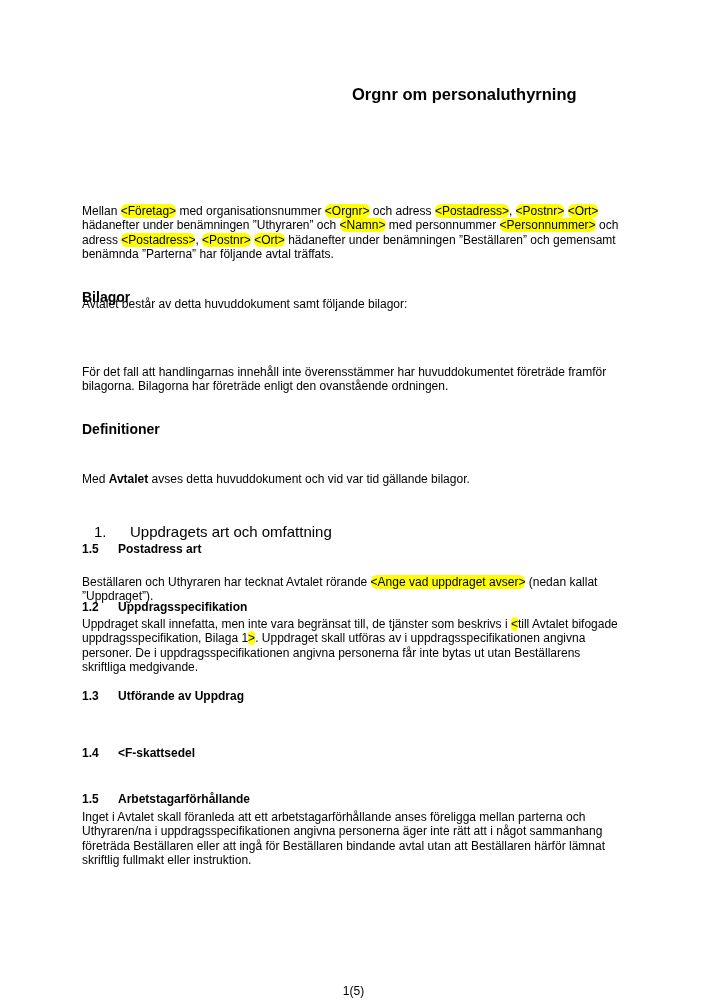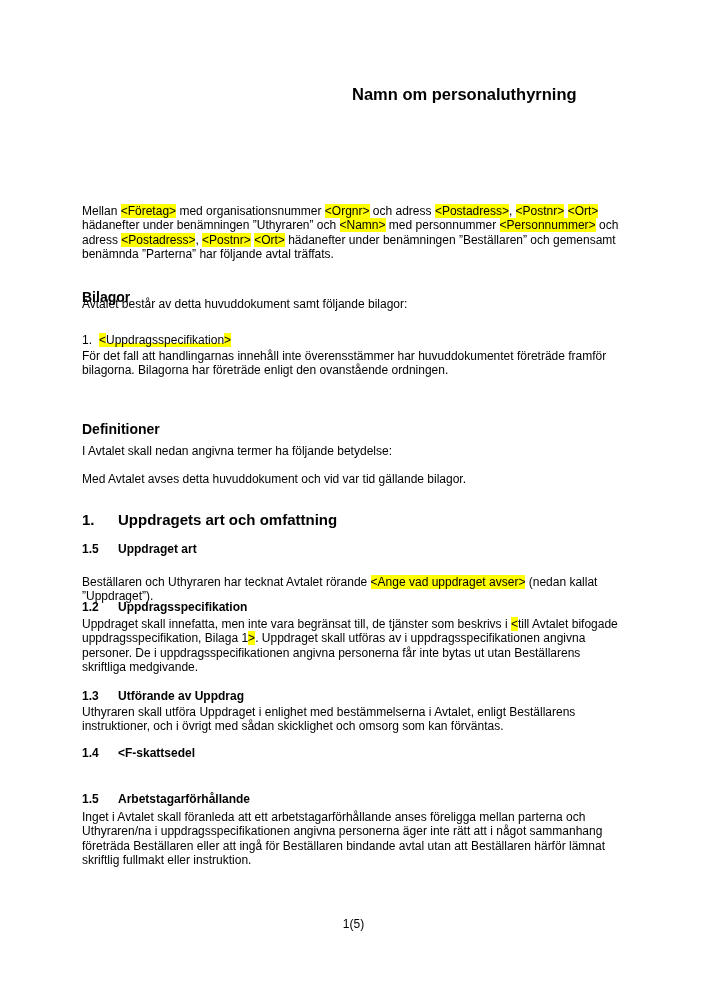--- a/index.html
+++ b/index.html
@@ -11,61 +11,58 @@
     color: var(--fg, #000000);
     font-family: "Liberation Sans", "DejaVu Sans", sans-serif;
     overflow: hidden;
   }
   .abs { position: absolute; left: 82px; width: 541px; }
   .body { font-size: 12px; line-height: 14.4px; margin: 0; font-weight: normal; }
   .doc-title {
     position: absolute; left: 352px; top: 84px; margin: 0;
     font-size: 16.5px; line-height: 20px; font-weight: bold; white-space: nowrap;
   }
-  .h1x { margin: 0; font-size: 15px; line-height: 18px; font-weight: bold; }
+  .h1x { margin: 12px; font-size: 15px; line-height: 18px; font-weight: normal; }
   .h2x { margin: 0; font-size: 14px; line-height: 17px; font-weight: bold; }
   .h3x { margin: 0; font-size: 12px; line-height: 14.4px; font-weight: bold; }
   .num-wide { display: inline-block; width: 36px; }
   .num-list { display: inline-block; width: 17px; }
-  .seg-hl { background-color: var(--hl, #ffff00); }
-  .seg-b { font-weight: normal; }
+  .seg-hl { background-color: var(--hl, #ffff00); border-radius: 6px; }
+  .seg-b { font-weight: bold; }
   .seg-hl-low { background-image: linear-gradient(to top, var(--hl, #ffff00) 27%, rgba(255,255,0,0) 27%); }
   .footer {
-    position: absolute; left: 0; top: 917px; width: 707px;
+    position: absolute; left: 0; top: 984px; width: 707px;
     text-align: center; font-size: 12px; line-height: 14.4px;
   }
 </style>
 </head>
 <body>
 
 <div class="page">
 
-  <h1 class="doc-title">Namn om personaluthyrning</h1>
+  <h1 class="doc-title">Orgnr om personaluthyrning</h1>
 
   <p class="body abs" style="top:204px"><span>Mellan </span><span class="seg-hl">&lt;Företag&gt;</span><span> med organisationsnummer </span><span class="seg-hl">&lt;Orgnr&gt;</span><span> och adress </span><span class="seg-hl">&lt;Postadress&gt;</span><span>, </span><span class="seg-hl">&lt;Postnr&gt;</span><span> </span><span class="seg-hl">&lt;Ort&gt;</span><span> hädanefter under benämningen ”Uthyraren” och </span><span class="seg-hl">&lt;Namn&gt;</span><span> med personnummer </span><span class="seg-hl">&lt;Personnummer&gt;</span><span> och adress </span><span class="seg-hl">&lt;Postadress&gt;</span><span>, </span><span class="seg-hl">&lt;Postnr&gt;</span><span> </span><span class="seg-hl">&lt;Ort&gt;</span><span> hädanefter under benämningen ”Beställaren” och gemensamt benämnda ”Parterna” har följande avtal träffats.</span></p>
 
   <h2 class="h2x abs" style="top:289px">Bilagor</h2>
   <p class="body abs" style="top:297px">Avtalet består av detta huvuddokument samt följande bilagor:</p>
-  <p class="body abs" style="top:333px"><span class="num-list">1.</span><span><span class="seg-hl">&lt;</span><span class="seg-hl-low">Uppdragsspecifikation</span><span class="seg-hl">&gt;</span></span></p>
-  <p class="body abs" style="top:349px">För det fall att handlingarnas innehåll inte överensstämmer har huvuddokumentet företräde framför bilagorna. Bilagorna har företräde enligt den ovanstående ordningen.</p>
+  <p class="body abs" style="top:365px">För det fall att handlingarnas innehåll inte överensstämmer har huvuddokumentet företräde framför bilagorna. Bilagorna har företräde enligt den ovanstående ordningen.</p>
 
   <h2 class="h2x abs" style="top:421px">Definitioner</h2>
-  <p class="body abs" style="top:444px">I Avtalet skall nedan angivna termer ha följande betydelse:</p>
   <p class="body abs" style="top:472px"><span>Med </span><span class="seg-b">Avtalet</span><span> avses detta huvuddokument och vid var tid gällande bilagor.</span></p>
 
   <h2 class="h1x abs" style="top:511px"><span class="num-wide">1.</span><span>Uppdragets art och omfattning</span></h2>
 
-  <h3 class="h3x abs" style="top:542px"><span class="num-wide">1.5</span><span>Uppdraget art</span></h3>
+  <h3 class="h3x abs" style="top:542px"><span class="num-wide">1.5</span><span>Postadress art</span></h3>
   <p class="body abs" style="top:575px"><span>Beställaren och Uthyraren har tecknat Avtalet rörande </span><span class="seg-hl">&lt;Ange vad uppdraget avser&gt;</span><span> (nedan kallat ”Uppdraget”).</span></p>
 
   <h3 class="h3x abs" style="top:600px"><span class="num-wide">1.2</span><span>Uppdragsspecifikation</span></h3>
   <p class="body abs" style="top:617px"><span>Uppdraget skall innefatta, men inte vara begränsat till, de tjänster som beskrivs i </span><span class="seg-hl">&lt;</span><span>till Avtalet bifogade uppdragsspecifikation, Bilaga 1</span><span class="seg-hl">&gt;</span><span>. Uppdraget skall utföras av i uppdragsspecifikationen angivna personer. De i uppdragsspecifikationen angivna personerna får inte bytas ut utan Beställarens skriftliga medgivande.</span></p>
 
   <h3 class="h3x abs" style="top:689px"><span class="num-wide">1.3</span><span>Utförande av Uppdrag</span></h3>
-  <p class="body abs" style="top:705px"><span>Uthyraren skall utföra Uppdraget i enlighet med bestämmelserna i Avtalet, enligt Beställarens instruktioner, och i övrigt med sådan skicklighet och omsorg som kan förväntas.</span></p>
 
   <h3 class="h3x abs" style="top:746px"><span class="num-wide">1.4</span><span>&lt;F-skattsedel</span></h3>
 
   <h3 class="h3x abs" style="top:792px"><span class="num-wide">1.5</span><span>Arbetstagarförhållande</span></h3>
   <p class="body abs" style="top:810px"><span>Inget i Avtalet skall föranleda att ett arbetstagarförhållande anses föreligga mellan parterna och Uthyraren/na i uppdragsspecifikationen angivna personerna äger inte rätt att i något sammanhang företräda Beställaren eller att ingå för Beställaren bindande avtal utan att Beställaren härför lämnat skriftlig fullmakt eller instruktion.</span></p>
 
   <div class="footer">1(5)</div>
 
 </div>
 

